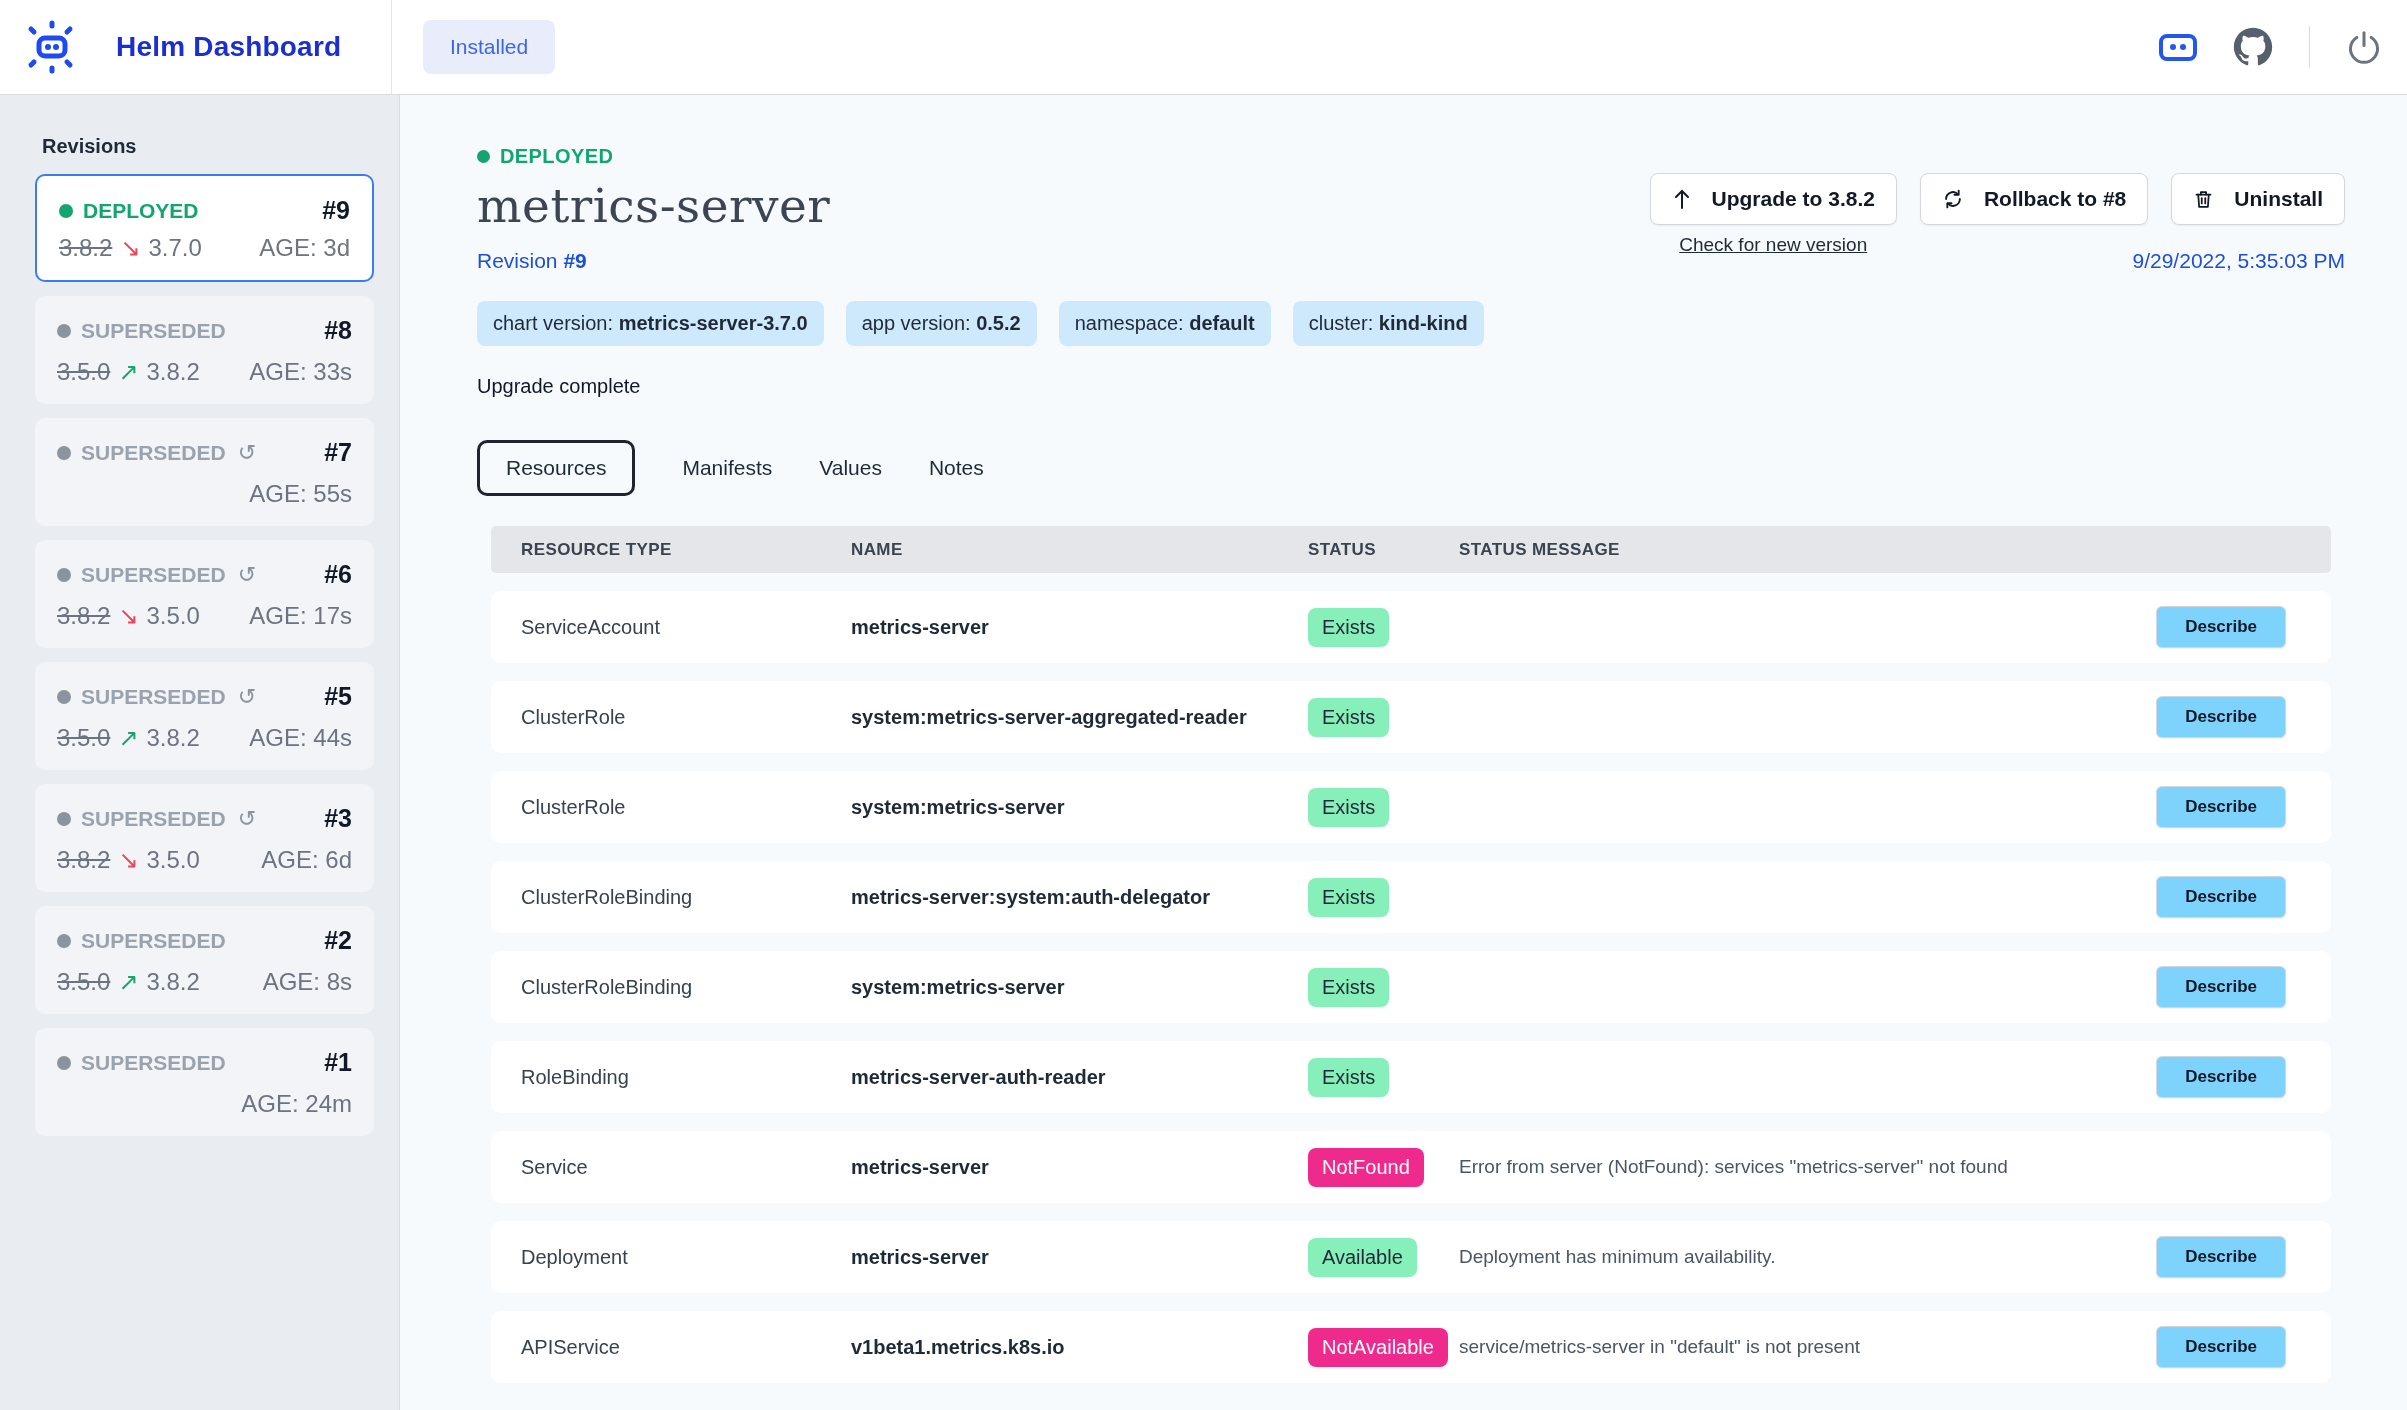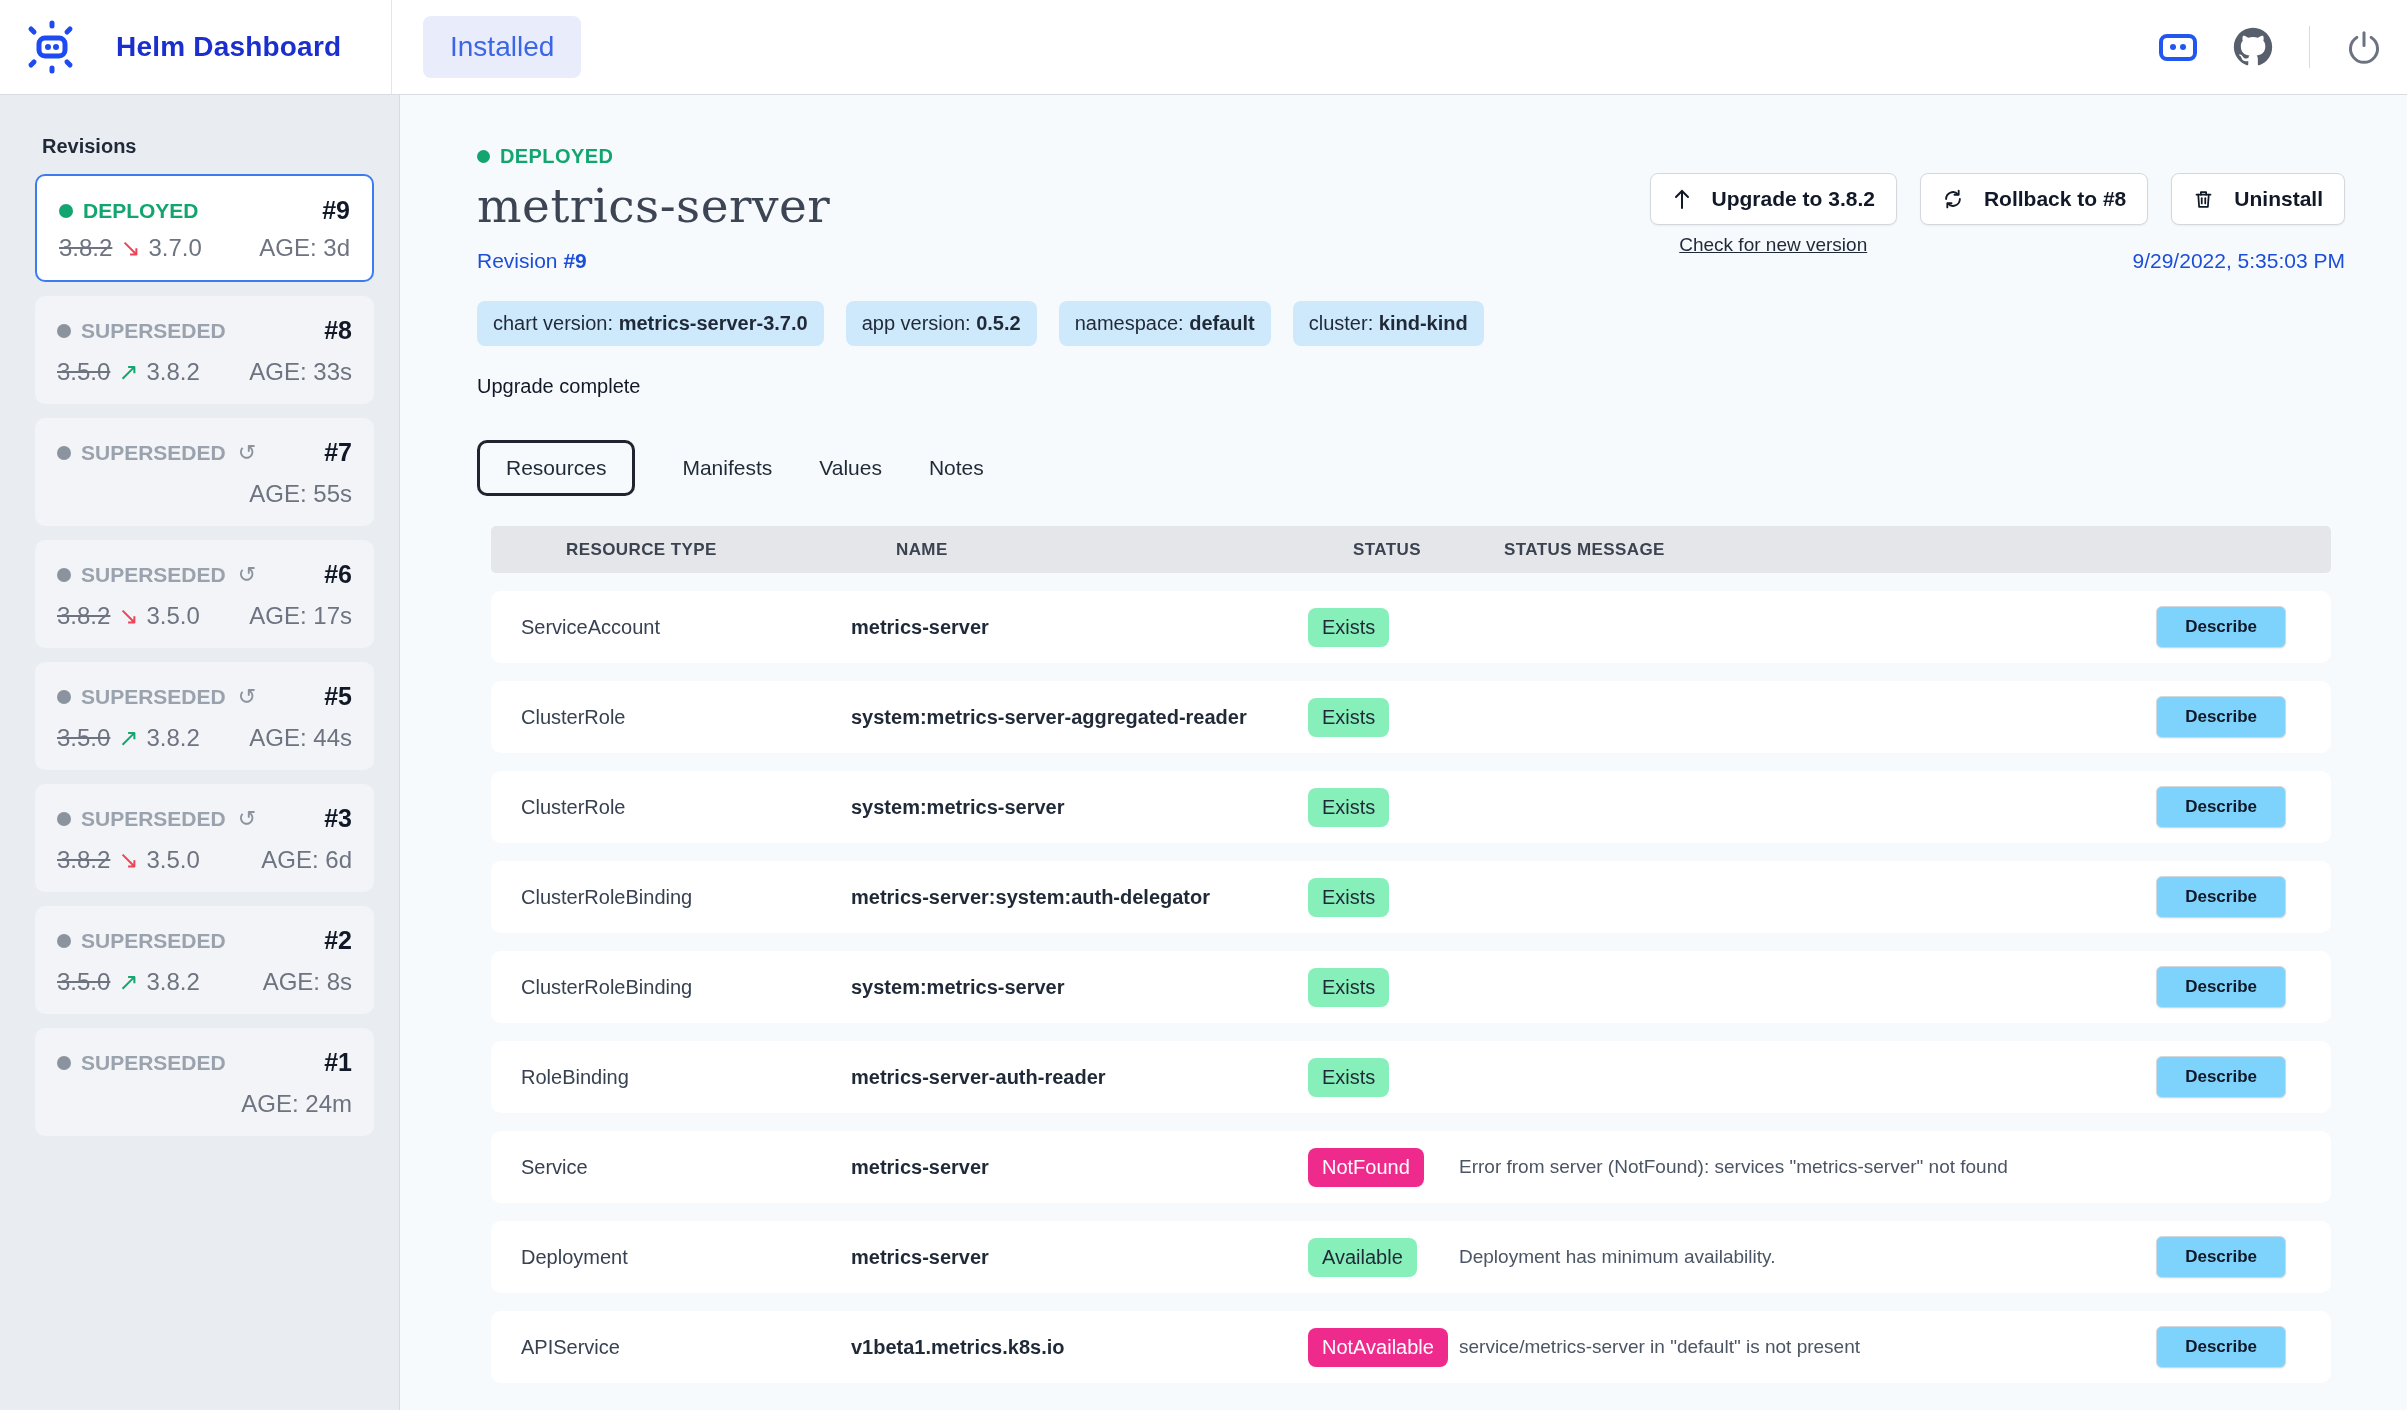--- a/index.html
+++ b/index.html
@@ -22,21 +22,21 @@
     display:flex; align-items:center;
   }
   .brand-area{
     width:392px; height:100%; display:flex; align-items:center; gap:36px;
     padding-left:22px; border-right:1px solid #e3e6ea;
   }
   .brand{ font-size:28px; font-weight:700; color:var(--brand-text); letter-spacing:.2px; }
   .nav-installed{
     margin-left:31px; border:none; cursor:pointer;
     background:#e9edfb; color:var(--accent-blue);
-    font-family:inherit; font-size:28px; padding:15px 27px; border-radius:8px;
+    font-family:inherit; font-size:21px; padding:15px 27px; border-radius:8px;
   }
   .topbar-right{ margin-left:auto; display:flex; align-items:center; gap:36px; padding-right:25px; }
   .icon-robot{
     width:38px; height:27px; border:4px solid #2356ee; border-radius:8px;
     display:inline-flex; align-items:center; justify-content:center; gap:4px;
   }
   .icon-robot i{ width:6px; height:6px; border-radius:50%; background:#2356ee; }
   .tb-divider{ width:1px; height:42px; background:#d8dce1; }
 
   
@@ -105,21 +105,21 @@
   .tab{ font-size:21px; color:#1f2937; cursor:pointer; padding:14px 0; }
   .tab.active{ border:3px solid #20242e; border-radius:10px; padding:13px 26px; }
 
   
   .table{ margin:30px 0 0 14px; width:1840px; }
   .thead, .trow{
     display:grid; grid-template-columns:330px 457px 151px 1fr 205px; align-items:center;
   }
   .thead{
     height:47px; background:#e4e6ea; border-radius:5px;
-    font-size:17px; font-weight:700; color:#3b4350; letter-spacing:.4px;padding-left:45px;
+    font-size:17px; font-weight:700; color:#3b4350; letter-spacing:.4px;
   }
   .thead span{ padding-left:30px; }
   .trow{ height:72px; background:#fff; border-radius:10px; margin-top:18px; }
   .trow > span{ padding-left:30px; }
   .cell-type{ font-size:20px; color:#374151; }
   .cell-name{ font-size:20px; font-weight:700; color:#1f2937; }
   .badge{
     display:inline-block; border-radius:8px; padding:8px 14px; font-size:20px;
   }
   .badge.ok{ background:var(--ok-bg); color:#1f2937; }

